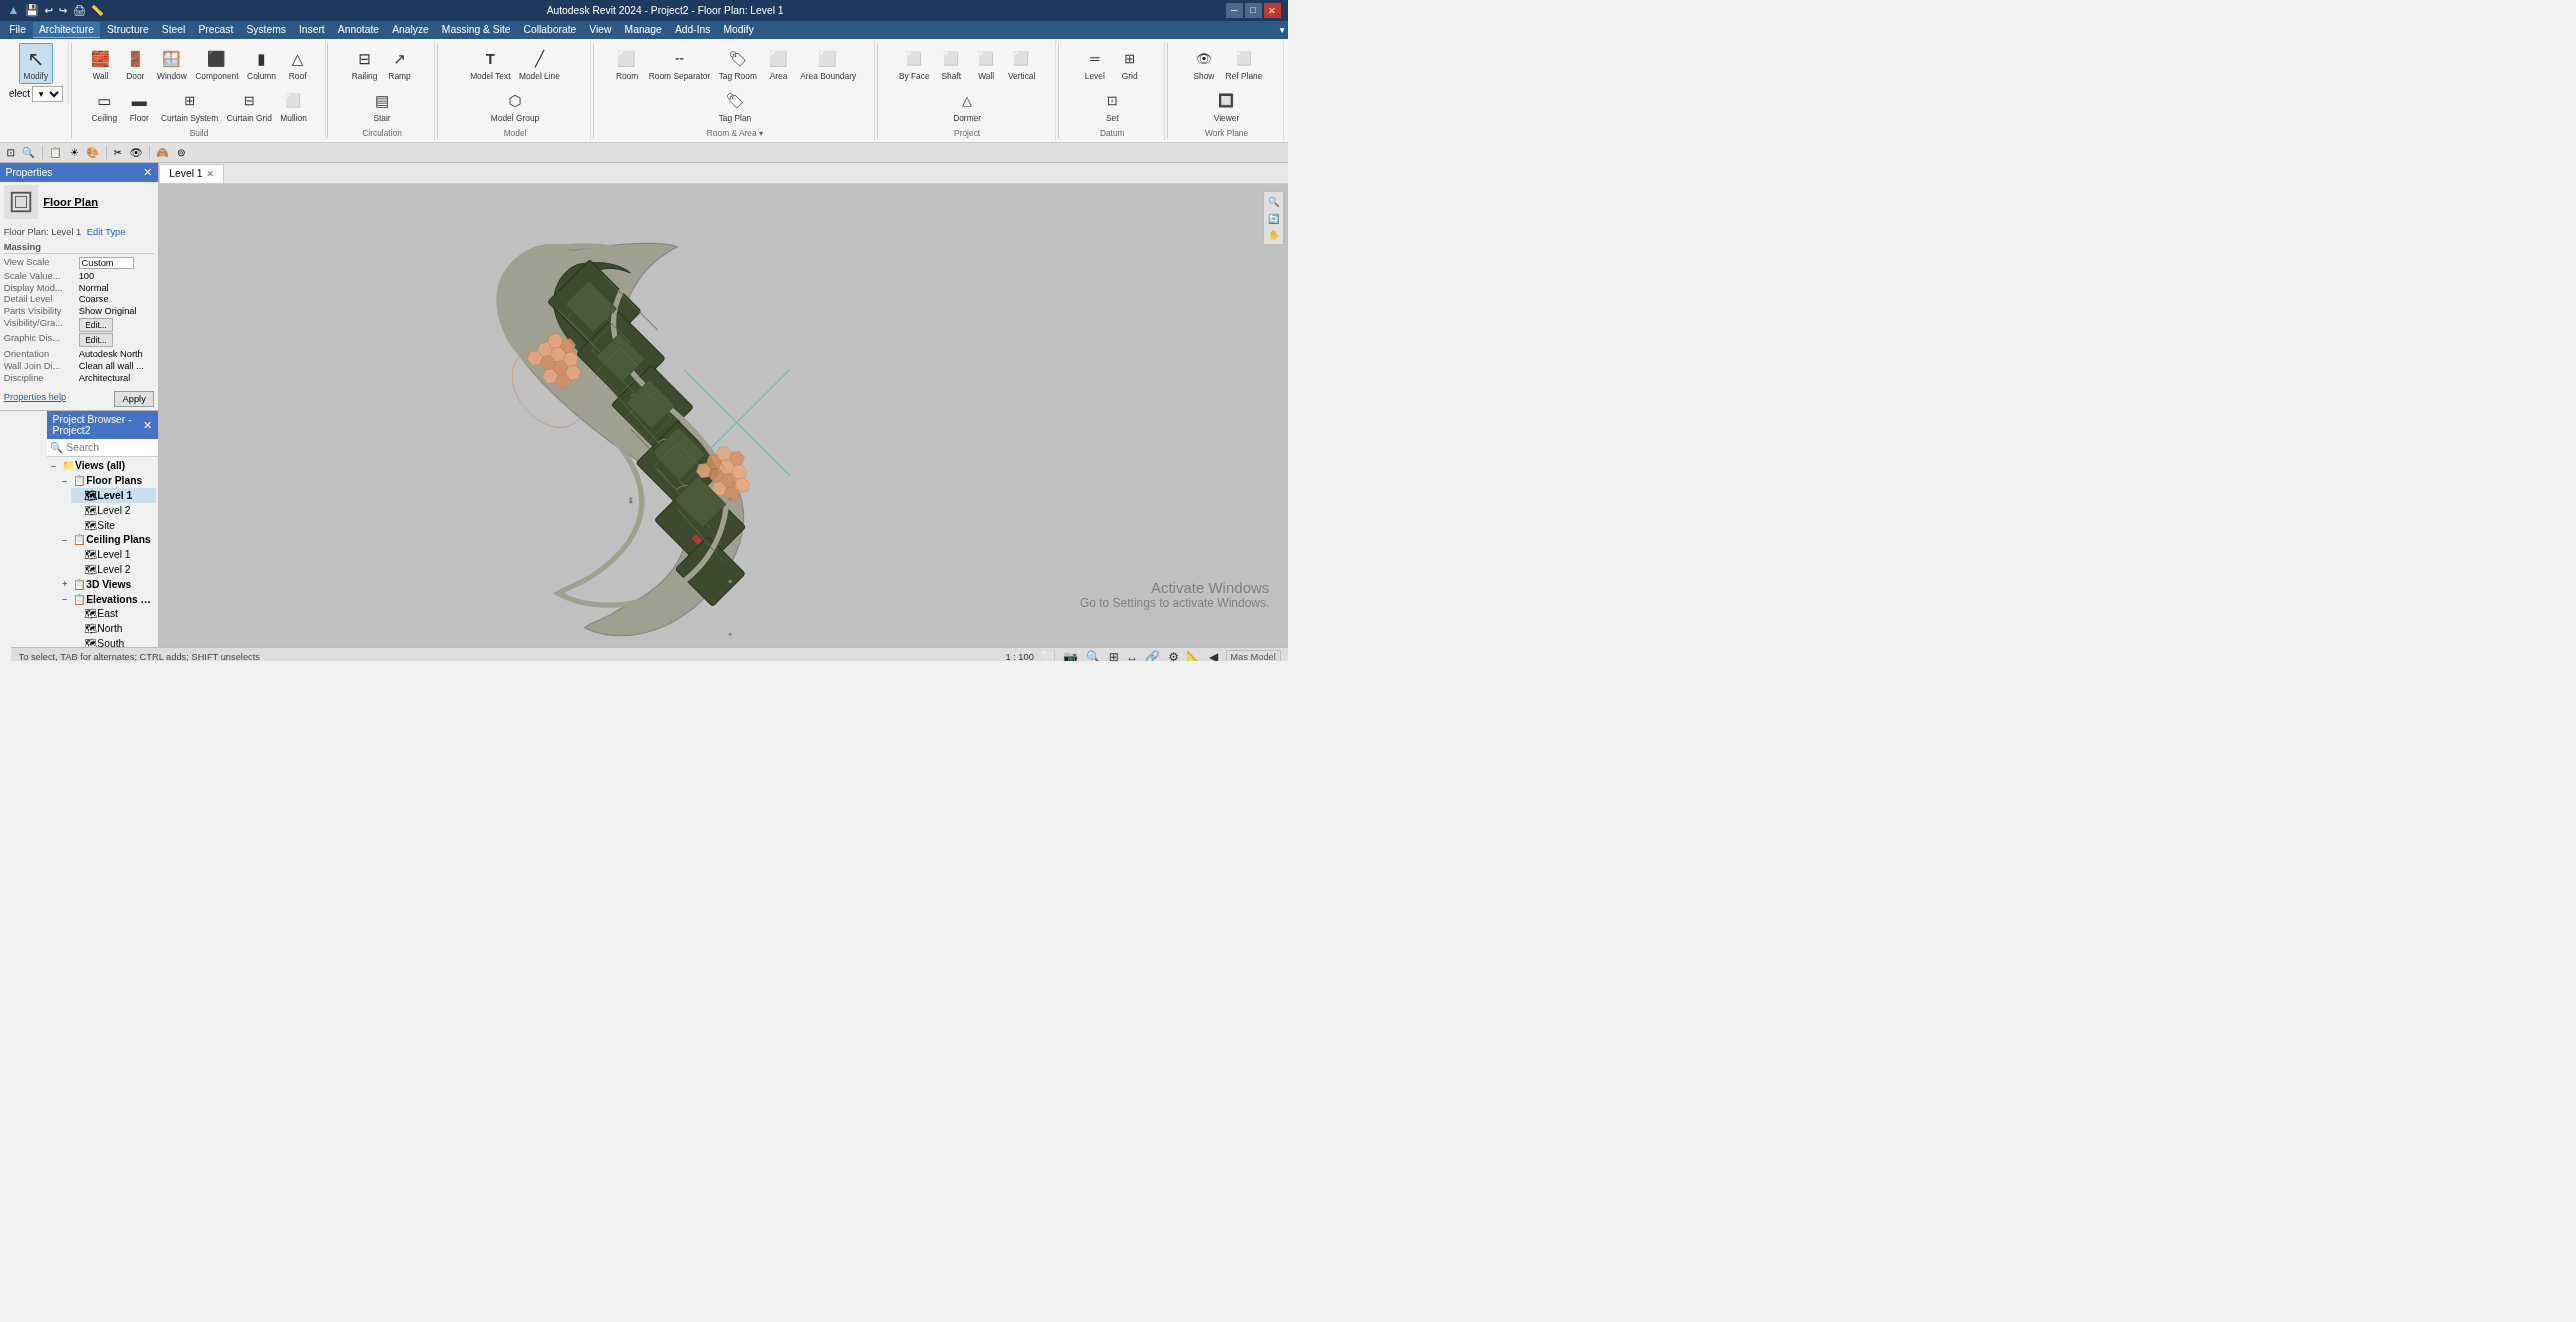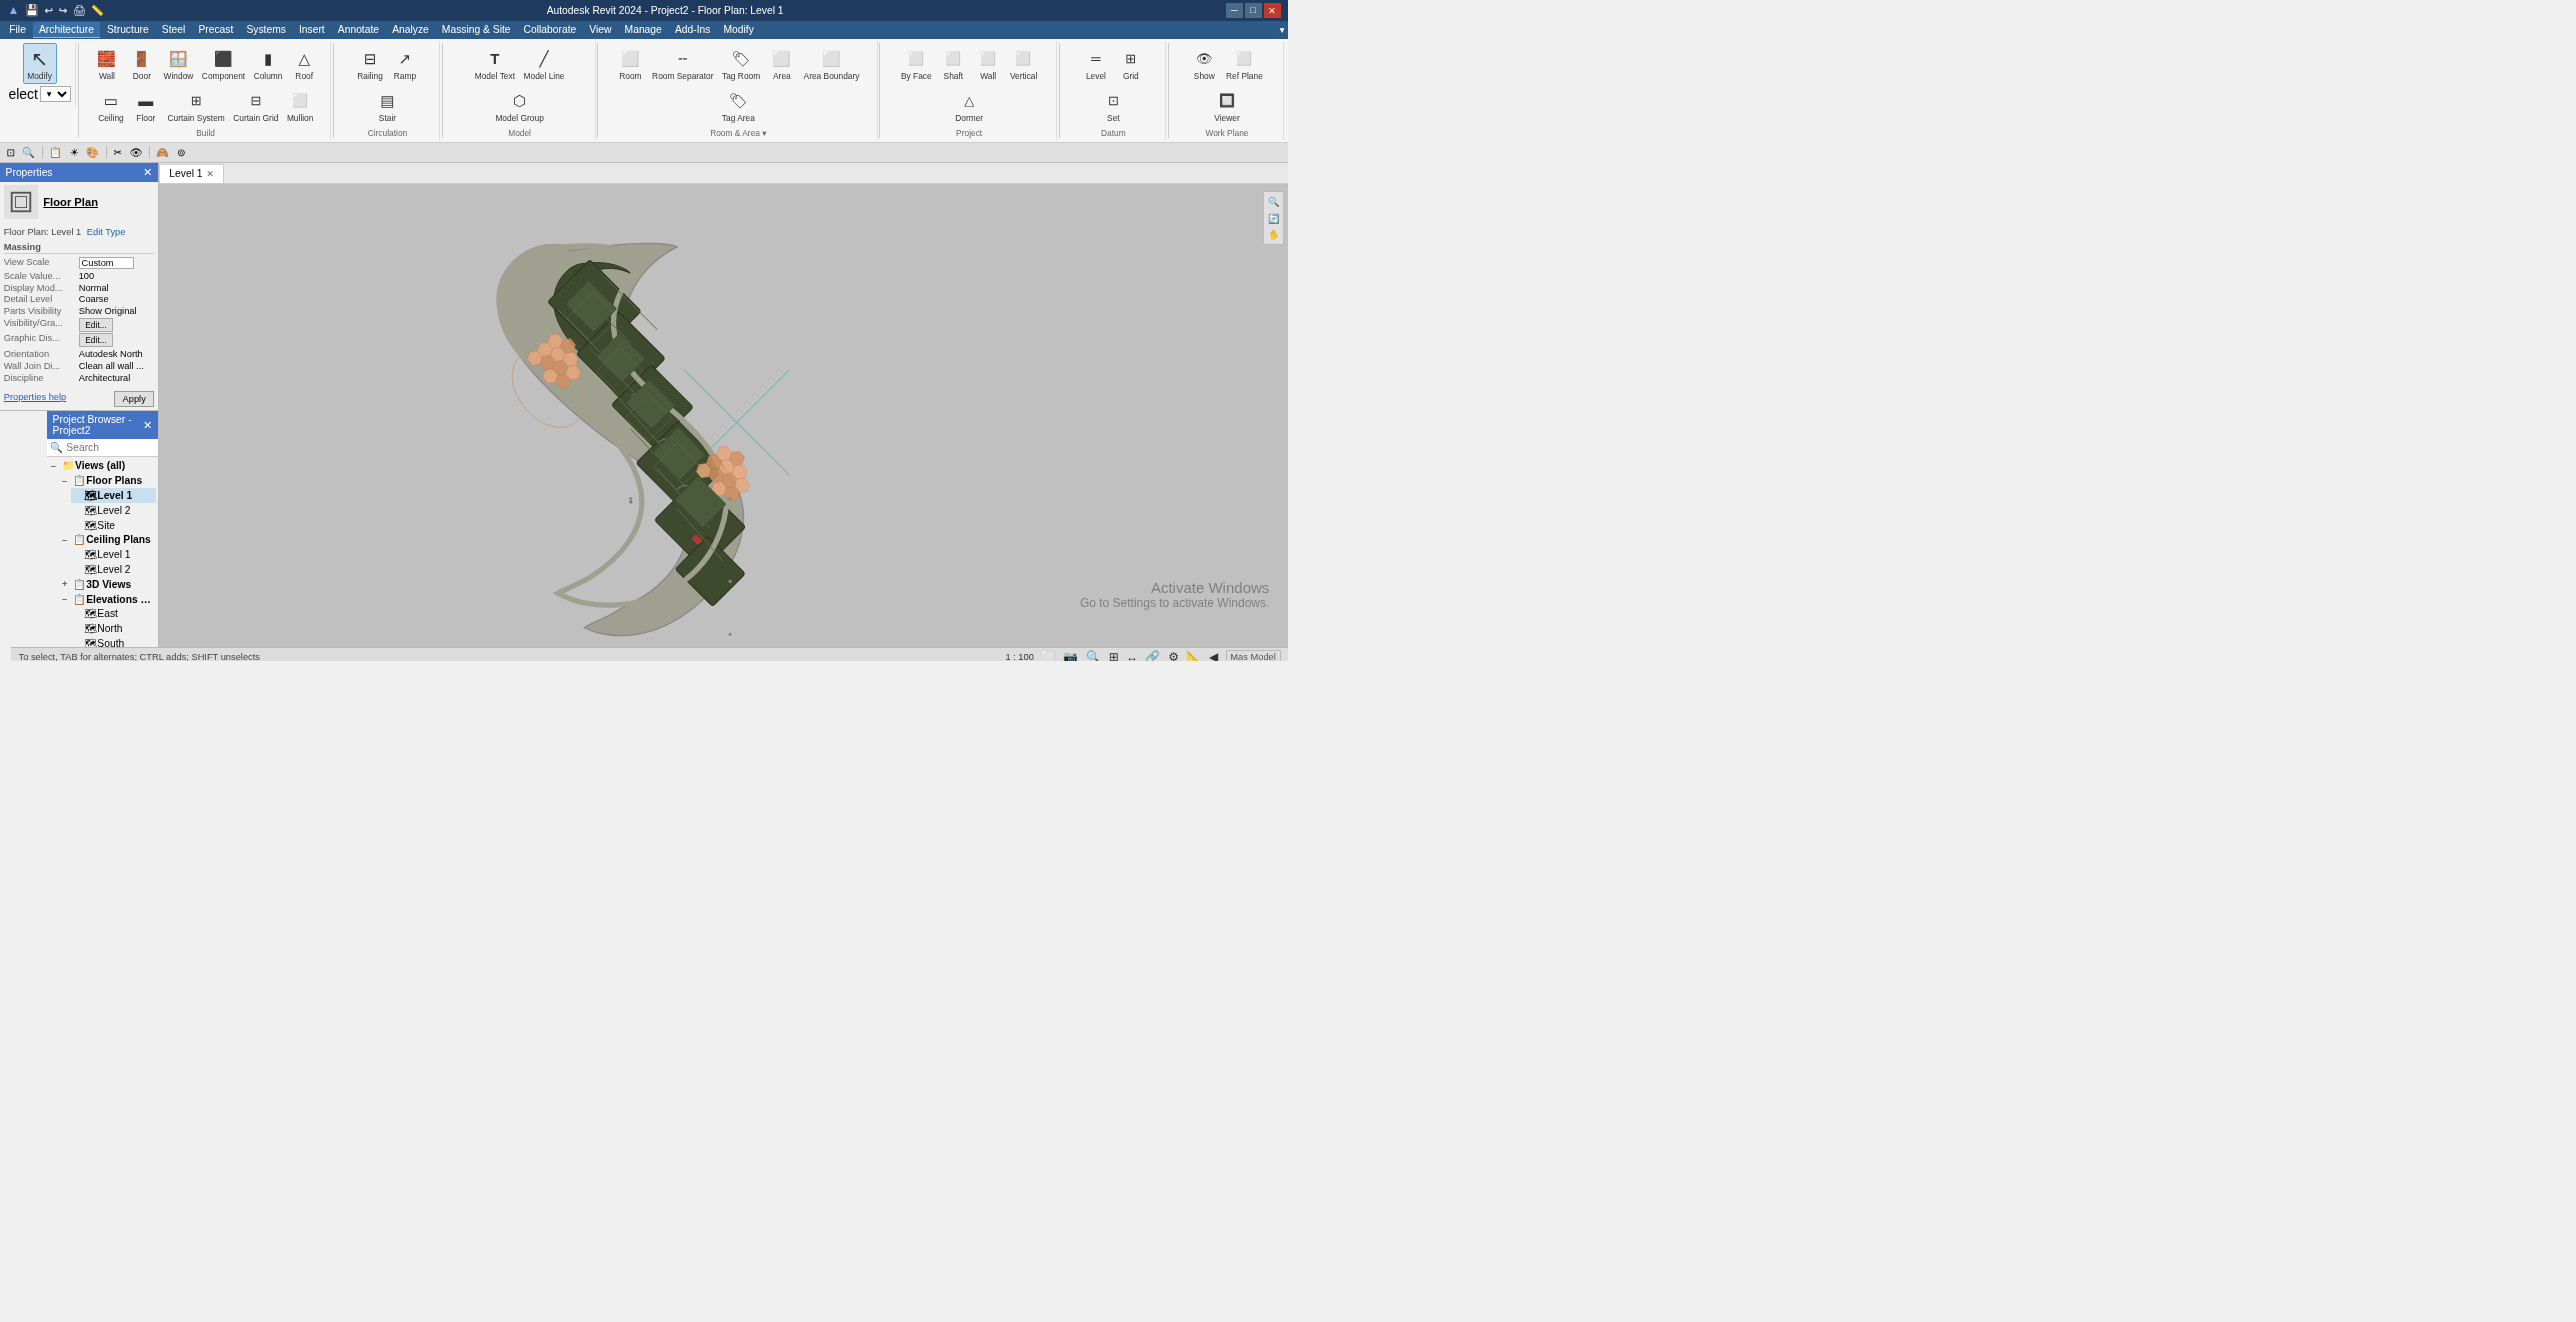--- a/index.html
+++ b/index.html
@@ -277,21 +277,21 @@
   <div class="ribbon-content">
 
     <div class="ribbon-group">
       <div class="ribbon-tools">
         <div class="ribbon-btn active">
           <div class="icon" style="font-size:20.5px;">↖</div>
           <div class="label">Modify</div>
         </div>
       </div>
       <div class="select-area">
-        <span style="font-size:14px;">elect</span>
+        <span style="font-size:10px;">elect</span>
         <select class="select-dropdown">
           <option>▾</option>
         </select>
       </div>
     </div>
 
     <div class="ribbon-separator"></div>
 
     <div class="ribbon-group">
       <div class="ribbon-tools" style="flex-direction:row; flex-wrap:wrap; width:262px;">
@@ -402,21 +402,21 @@
         <div class="ribbon-btn">
           <div class="icon" style="font-size:15px;">⬜</div>
           <div class="label">Area</div>
         </div>
         <div class="ribbon-btn">
           <div class="icon" style="font-size:15px;">⬜</div>
           <div class="label">Area Boundary</div>
         </div>
         <div class="ribbon-btn">
           <div class="icon" style="font-size:15px;">🏷</div>
-          <div class="label">Tag Area</div>
+          <div class="label">Tag Plan</div>
         </div>
       </div>
       <div class="ribbon-group-label">Room &amp; Area ▾</div>
     </div>
 
     <div class="ribbon-separator"></div>
 
     <div class="ribbon-group">
       <div class="ribbon-tools">
         <div class="ribbon-btn">

